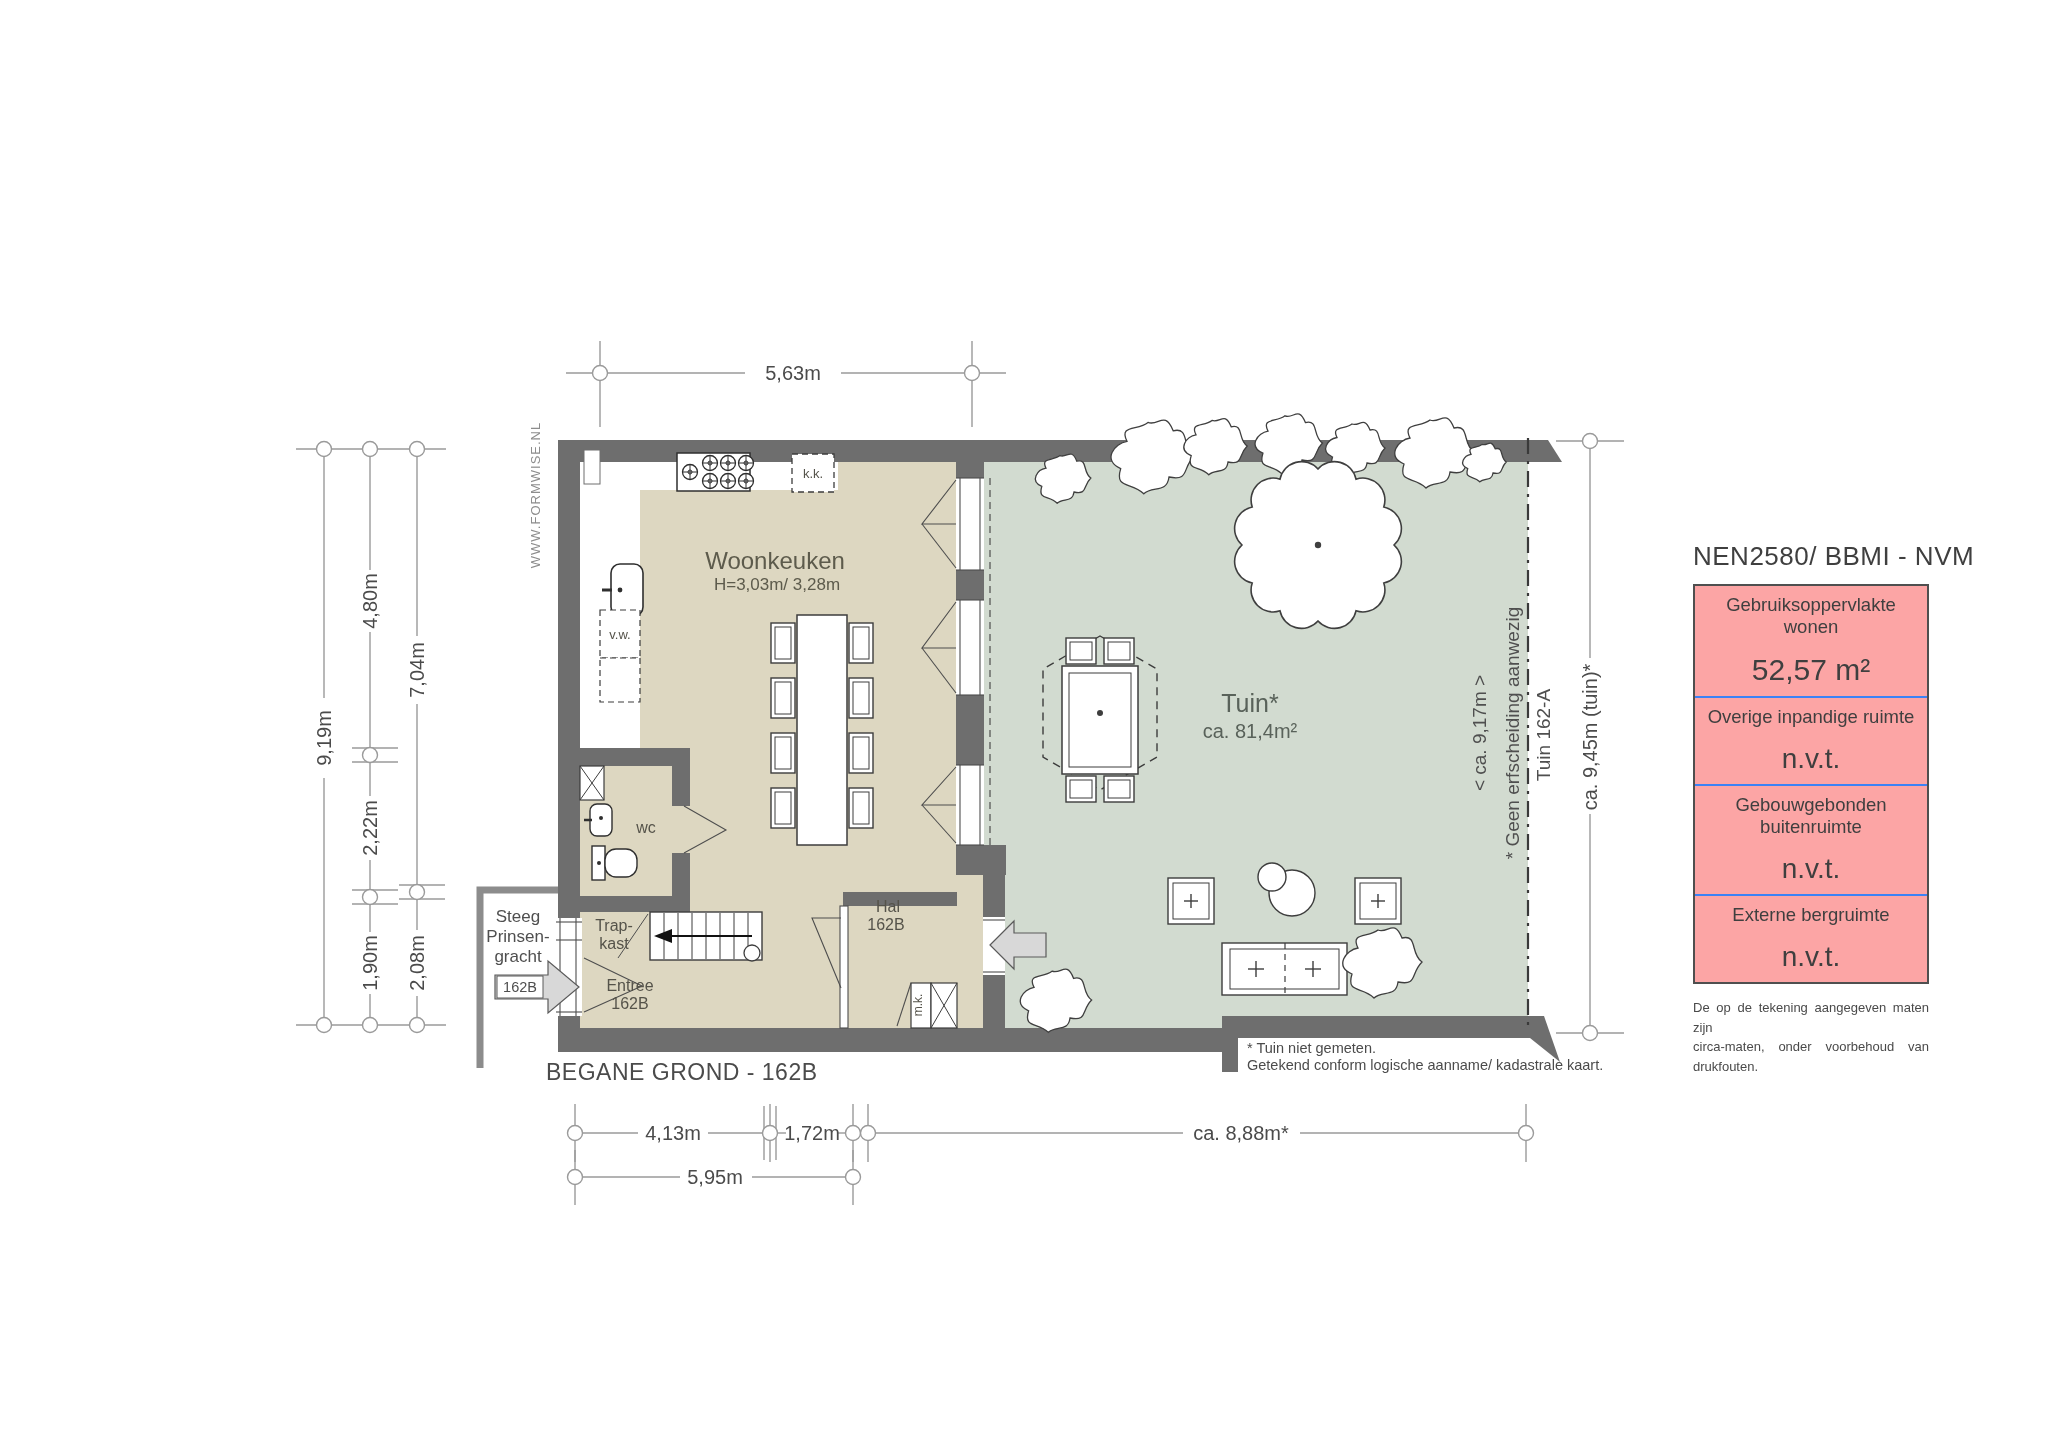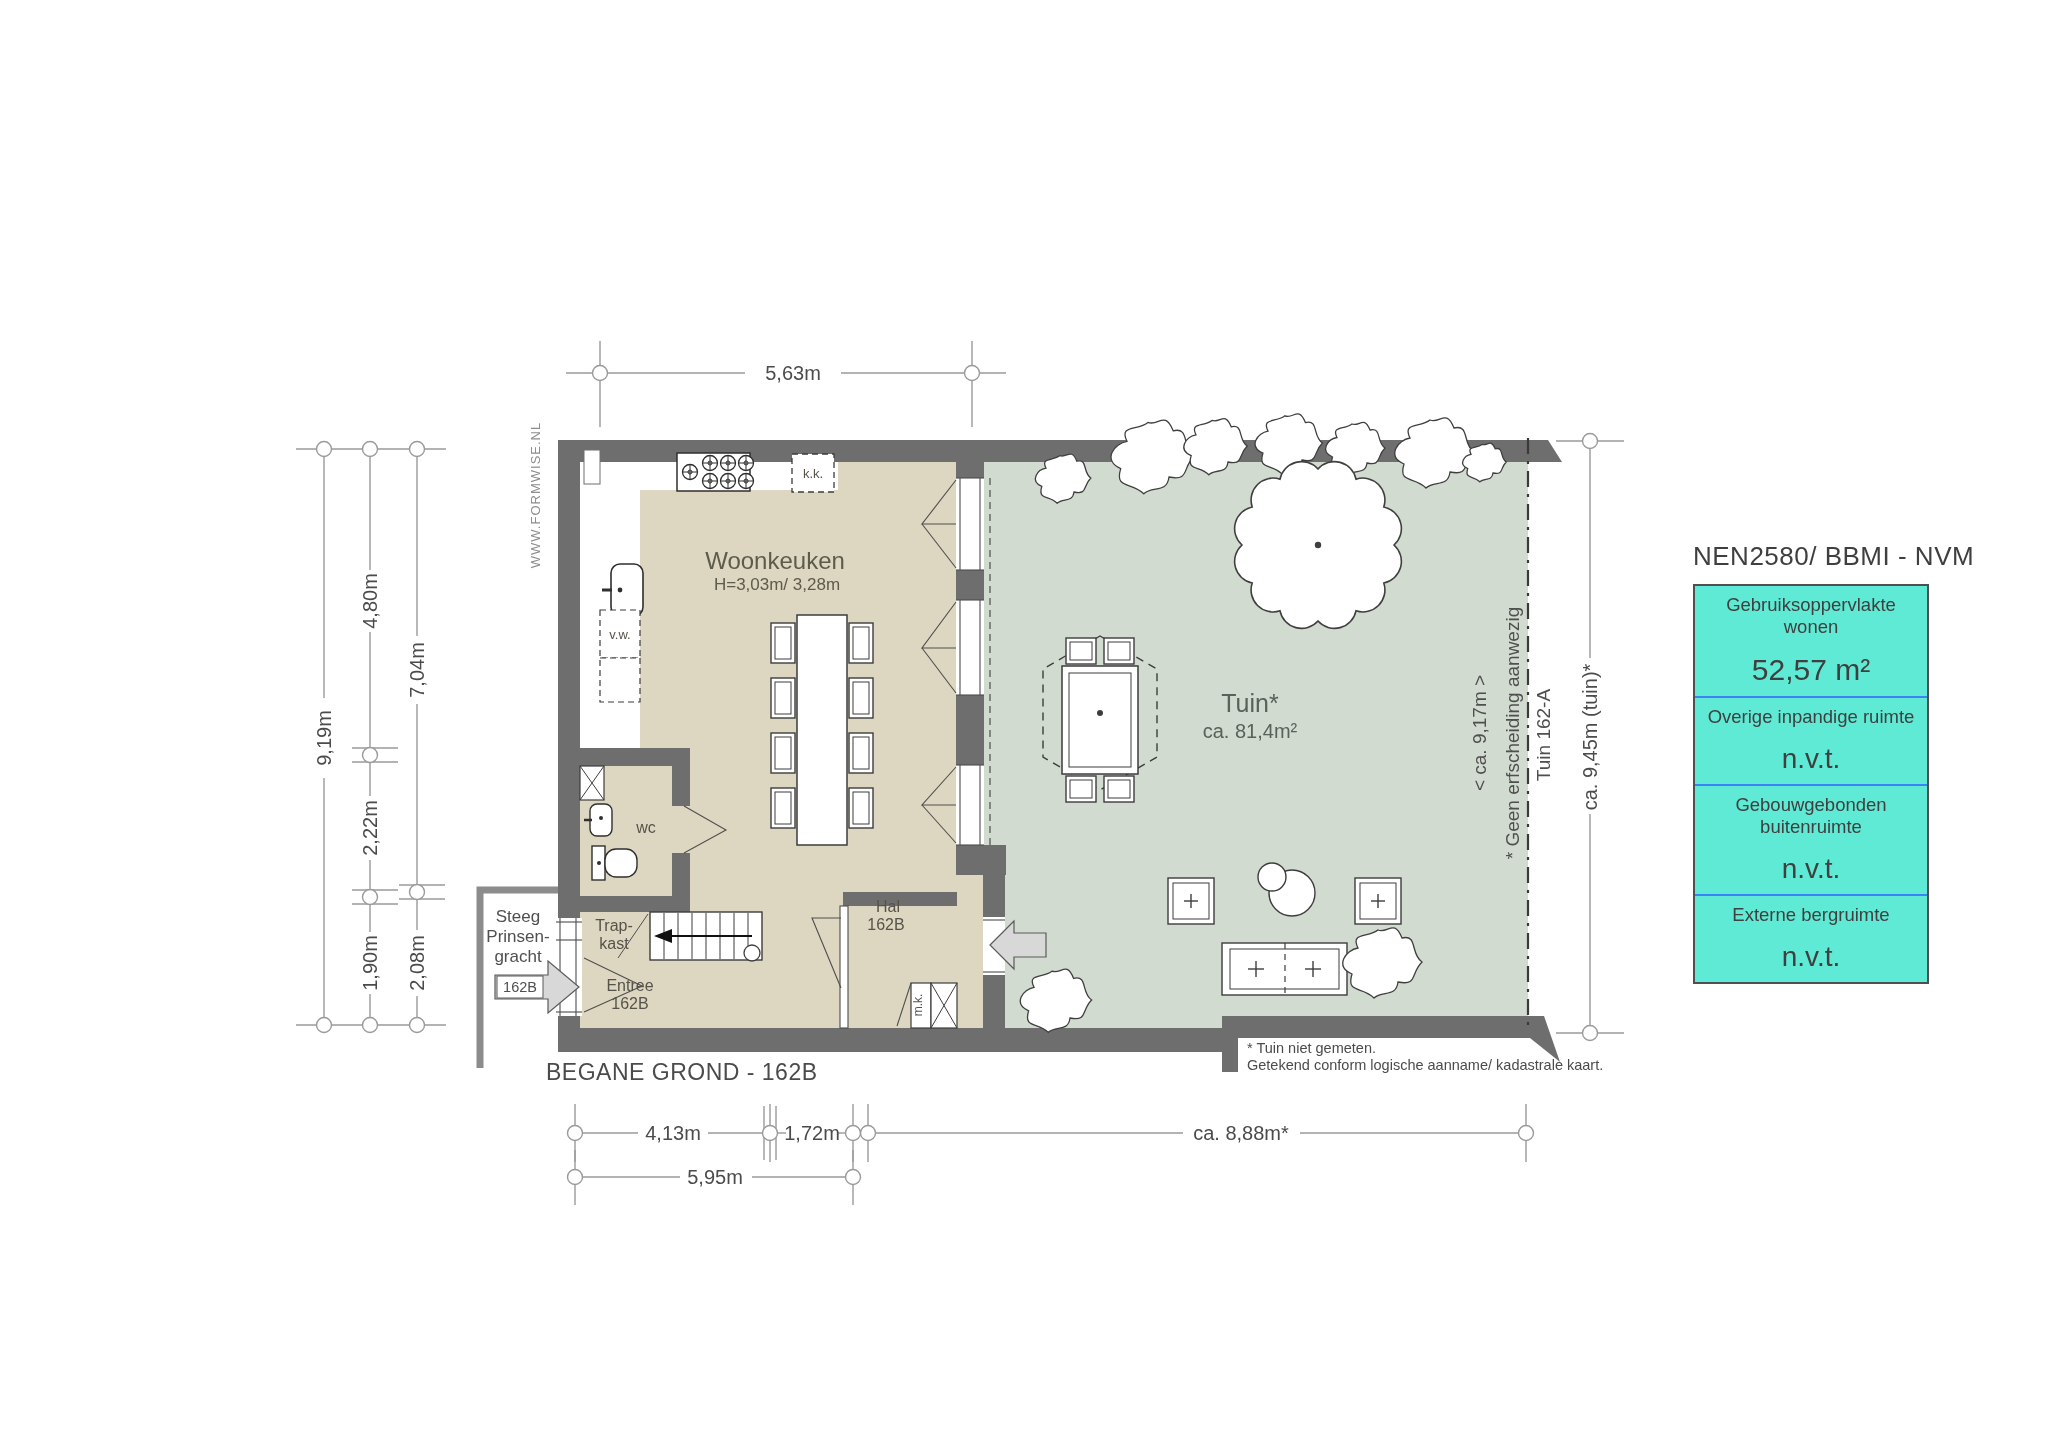--- a/index.html
+++ b/index.html
@@ -11,21 +11,21 @@
   .ln{stroke:#9a9a9a;stroke-width:1.4;fill:none;}
   .dc{fill:#fff;stroke:#9a9a9a;stroke-width:1.4;}
   .dt{font-size:20px;fill:#4b4b4b;}
   .thin{stroke:#4e4e4e;stroke-width:1.1;fill:none;}
   .dash{stroke:#4e4e4e;stroke-width:1.2;fill:none;stroke-dasharray:7 5;}
   .rt{fill:#55534a;}
   .gt{fill:#4f4f4f;}
   
   .panel{position:absolute;left:1693px;top:541px;width:236px;color:#3f3f3f;}
   .panel .heading{text-align:center;font-size:26px;white-space:nowrap;letter-spacing:.5px;}
-  .panel .box{margin-top:12px;border:2px solid #4f4f4f;background:#5eead4;}
+  .panel .box{margin-top:12px;border:2px solid #4f4f4f;background:#fca5a5;}
   .panel .row{padding:8px 2px 9px;text-align:center;}
   .panel .row + .row{border-top:2px solid #3b82f6;}
   .panel .row .lbl{font-size:18.5px;}
   .panel .row .val{font-size:28px;margin-top:15px;}
   .panel .row:first-child .val{font-size:30px;}
   .panel .disclaimer{margin-top:14px;font-size:13px;line-height:1.5;color:#4a4a4a;
                      text-align:justify;}
   .panel .disclaimer .l1{text-align-last:justify;}
 </style>
 </head>
@@ -403,14 +403,18 @@
     </div>
     <div class="row">
       <div class="lbl">Gebouwgebonden buitenruimte</div>
       <div class="val">n.v.t.</div>
     </div>
     <div class="row">
       <div class="lbl">Externe bergruimte</div>
       <div class="val">n.v.t.</div>
     </div>
   </div>
+  <div class="disclaimer">
+    <div class="l1">De op de tekening aangegeven maten zijn</div>
+    <div class="l2">circa-maten, onder voorbehoud van drukfouten.</div>
+  </div>
 </div>
 </div>
 
 </body></html>

